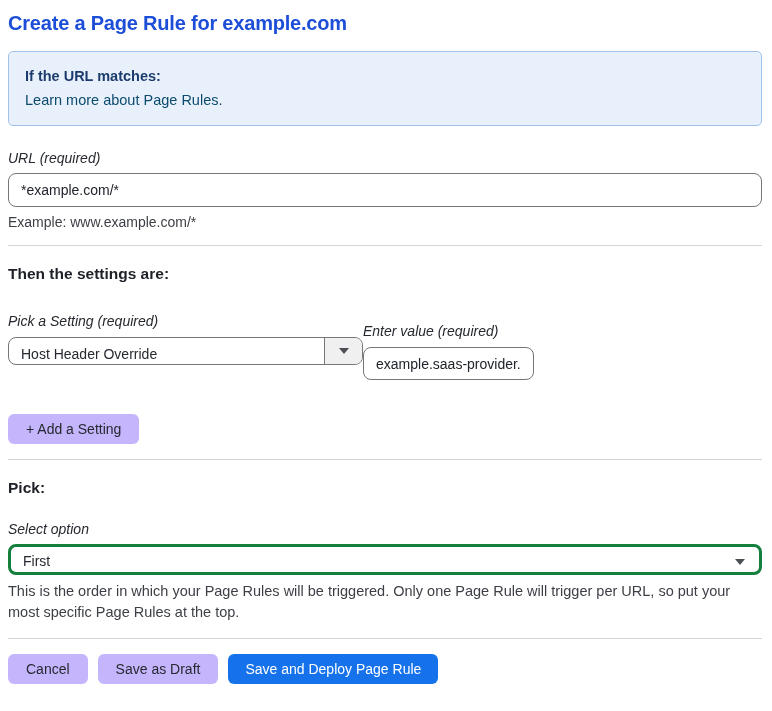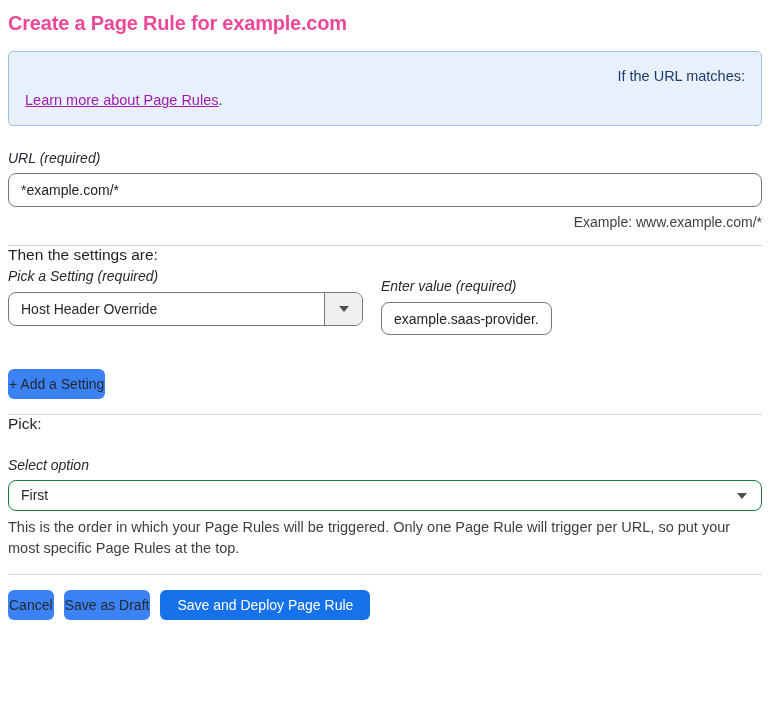--- a/index.html
+++ b/index.html
@@ -11,37 +11,36 @@
     height: 711px;
     overflow: hidden;
   }
   .container { padding: 8px 10px 8px 8px; width: 772px; }
 
   .page-title {
     font-size: 20px;
     font-weight: 700;
     letter-spacing: -0.2px;
     margin: 4px 0 12px 0;
-    color: #ec4899;
+    color: #1d4ed8;
   }
 
   .info-box {
     margin-top: 16px;
     background: #e8f1fb;
     border: 1px solid #9fc3e8;
     border-radius: 5px;
     padding: 12px 16px 13px 16px;
     color: #1d3c6d;
     font-size: 14.5px;
     line-height: 24px;
   }
-  .info-box .info-heading { font-weight: 400; text-align: right; }
+  .info-box .info-heading { font-weight: 700; }
   .info-box a {
-    color: #a21caf;
-    text-decoration: underline;
+    color: #0c4a6e;
     cursor: pointer;
   }
 
   .field-label {
     display: block;
     font-size: 14px;
     color: #26292f;
     margin-top: 24px;
     margin-bottom: 7px;
     font-style: italic;
@@ -58,43 +57,43 @@
     font-size: 14px;
     color: #21242c;
     background: #fff;
     outline: none;
   }
 
   .example-text {
     margin-top: 7px;
     font-size: 14px;
     color: #3c3f45;
-    text-align: right;
   }
 
   .divider {
     border: none;
     border-top: 1px solid #d5d5d5;
     margin-top: 15px;
   }
 
   .section-heading {
     font-size: 15.5px;
-    font-weight: 400;
+    font-weight: 700;
+    margin-top: 19px;
     color: #1d2026;
   }
 
-  .settings-row { display: flex; gap: 18px; margin-top: 4px; }
+  .settings-row { display: flex; gap: 0; margin-top: 30px; }
   .col-setting { width: 355px; }
   .col-value { width: 171px; margin-top: 10px; }
   .col-setting .field-label, .col-value .field-label { margin-top: 0; margin-bottom: 8px; }
 
   .select-composite {
     display: flex;
-    height: 34px;
+    height: 28px;
     border: 1px solid #767676;
     border-radius: 8px;
     background: #fff;
     overflow: hidden;
     cursor: pointer;
   }
   .select-composite .select-text {
     flex: 1;
     line-height: 32px;
     padding: 0 12px;
@@ -119,34 +118,34 @@
     border-left: 5px solid transparent;
     border-right: 5px solid transparent;
     border-top: 6px solid #4c4f54;
   }
 
   .btn {
     display: inline-block;
     border: none;
     border-radius: 6px;
     height: 30px;
-    padding: 0 1px;
+    padding: 0 18px;
     font-family: "Liberation Sans", sans-serif;
     font-size: 14px;
     color: #26292f;
-    background: #3b82f6;
+    background: #c4b5fd;
     cursor: pointer;
     line-height: 30px;
   }
   .btn-add { margin-top: 34px; }
 
   .select-plain {
     position: relative;
     height: 31px;
-    border: 1px solid #15803d;
+    border: 3px solid #15803d;
     border-radius: 8px;
     background: #fff;
     margin-top: 1px;
     cursor: pointer;
   }
   .select-plain .select-text {
     line-height: 29px;
     padding: 0 12px;
     font-size: 14px;
     color: #26292f;

